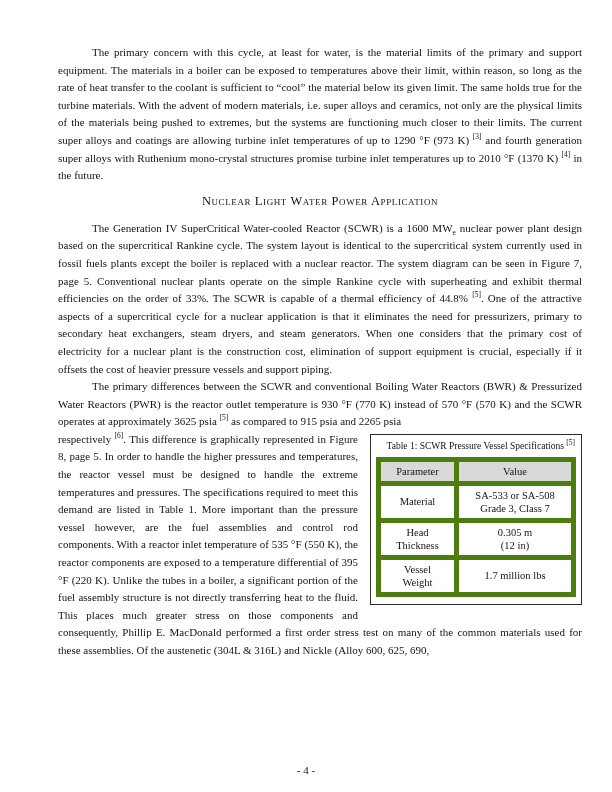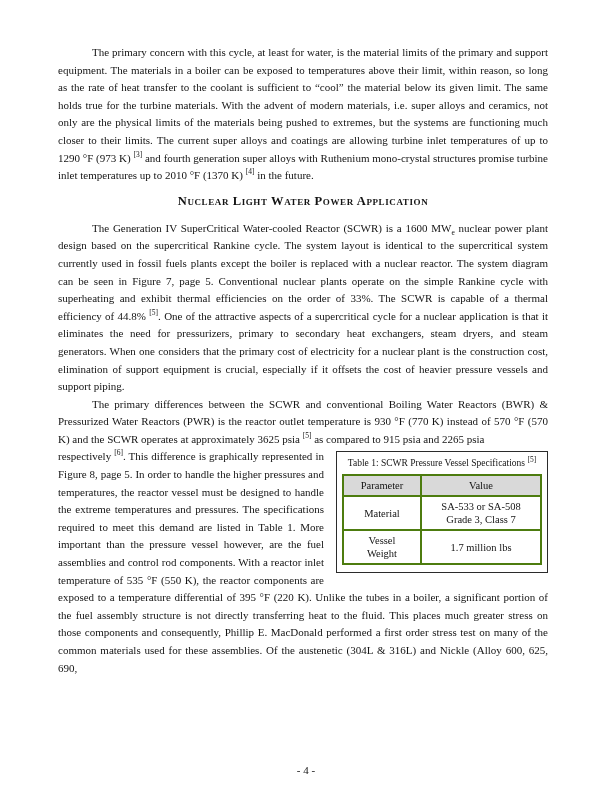--- a/index.html
+++ b/index.html
@@ -5,66 +5,66 @@
   * { margin: 0; padding: 0; box-sizing: border-box; }
   html, body { background: #ffffff; }
   .page {
     width: 612px;
     height: 792px;
     margin: 0 auto;
     position: relative;
     background: #ffffff;
     font-family: "Liberation Serif", "DejaVu Serif", serif;
     color: #141414;
-    padding: 44px 64px 0 58px;
+    padding: 44px 30px 0 58px;
     overflow: hidden;
   }
   .para {
     font-size: 11px;
     line-height: 17.6px;
     text-align: justify;
     color: #141414;
   }
   .indent { text-indent: 34px; }
   .heading {
     text-align: center;
     font-variant: small-caps;
-    font-weight: bold;
+    font-weight: normal;
     font-size: 12.5px;
     letter-spacing: 0.6px;
     margin: 9px 0 11px 0;
     color: #141414;
   }
   sup { font-size: 7.5px; line-height: 0; vertical-align: super; }
   sub { font-size: 7.5px; line-height: 0; vertical-align: sub; }
   .wrap-region::after { content: ""; display: block; clear: both; }
   .table-box {
     float: right;
     width: 212px;
     margin: 3px 0 6px 12px;
     border: 1px solid #2b2b2b;
     background: #ffffff;
     padding: 4px 5px 7px 5px;
   }
   .table-title {
     font-size: 9.5px;
     line-height: 12px;
     margin: 1px 1px 5px 1px;
-    text-align: center;
+    text-align: right;
     color: #141414;
   }
   .spec-table {
     width: 100%;
     border-collapse: collapse;
     font-size: 10.5px;
     line-height: 13px;
     color: #141414;
   }
   .spec-table th, .spec-table td {
-    border: 2px solid #4d7c0f;
+    border: 5px solid #4d7c0f;
     text-align: center;
     vertical-align: middle;
     padding: 3px 2px;
     white-space: pre-line;
     margin-left: 16px;
   }
   .spec-table th {
     background: #d9d9d9;
     font-weight: normal;
   }
@@ -106,20 +106,26 @@
             <th>Value</th>
           </tr>
         </thead>
         <tbody>
           <tr>
             <td>Material</td>
             <td>SA-533 or SA-508
 Grade 3, Class 7</td>
           </tr>
           <tr>
+            <td>Head
+Thickness</td>
+            <td>0.305 m
+(12 in)</td>
+          </tr>
+          <tr>
             <td>Vessel
 Weight</td>
             <td>1.7 million lbs</td>
           </tr>
         </tbody>
       </table>
     </aside>
 
     <p class="para"><span>respectively </span><sup>[6]</sup><span>.  This difference is graphically represented in Figure 8, page 5.  In order to handle the higher pressures and temperatures, the reactor vessel must be designed to handle the extreme temperatures and pressures.  The specifications required to meet this demand are listed in Table 1.  More important than the pressure vessel however, are the fuel assemblies and control rod components.  With a reactor inlet temperature of 535 °F (550 K), the reactor components are exposed to a temperature differential of 395 °F (220 K).  Unlike the tubes in a boiler, a significant portion of the fuel assembly structure is not directly transferring heat to the fluid.  This places much greater stress on those components and consequently, Phillip E. MacDonald performed a first order stress test on many of the common materials used for these assemblies.  Of the austenetic (304L &amp; 316L) and Nickle (Alloy 600, 625, 690,</span></p>
 

